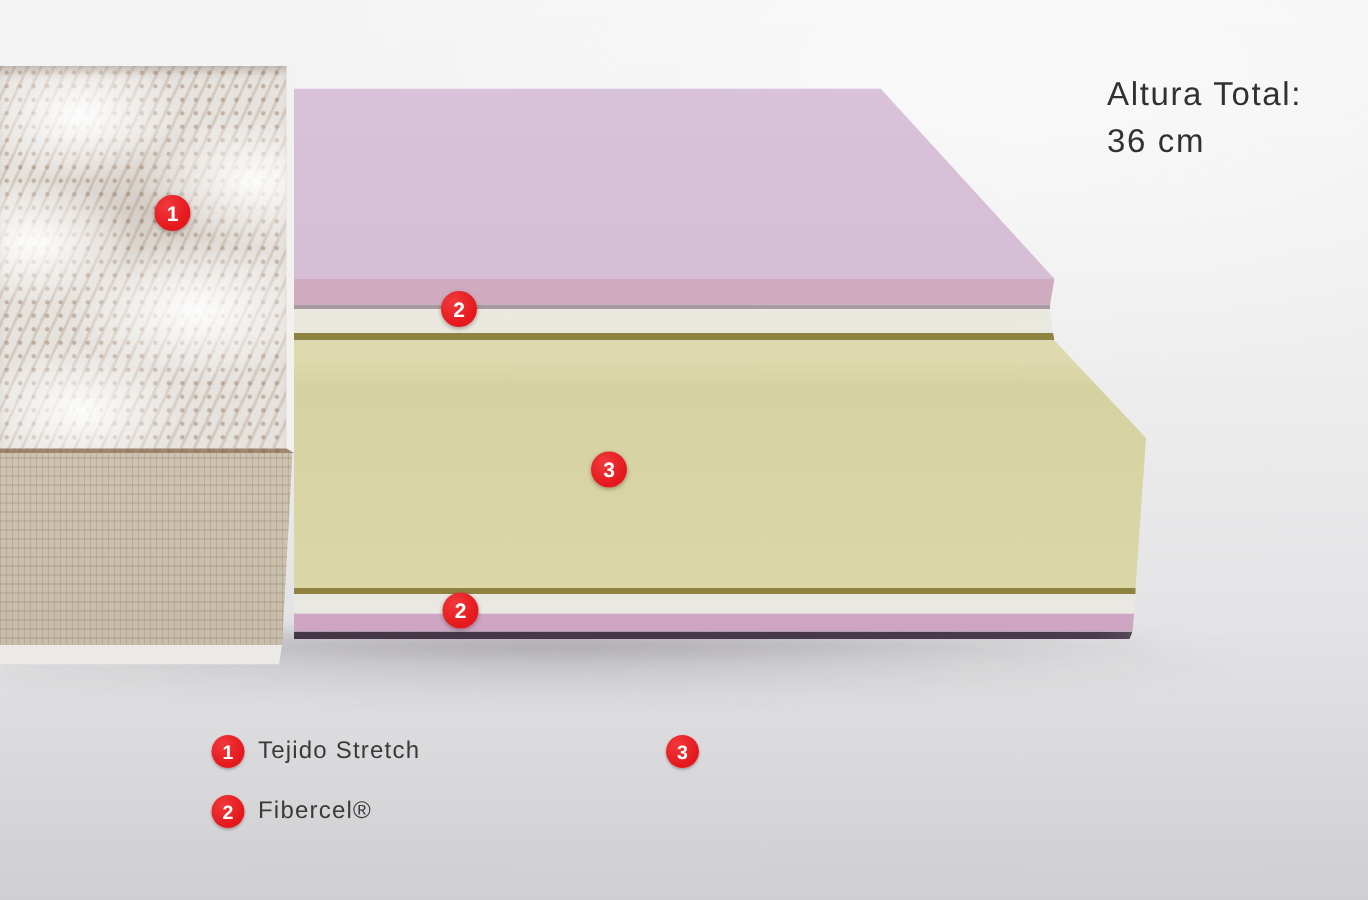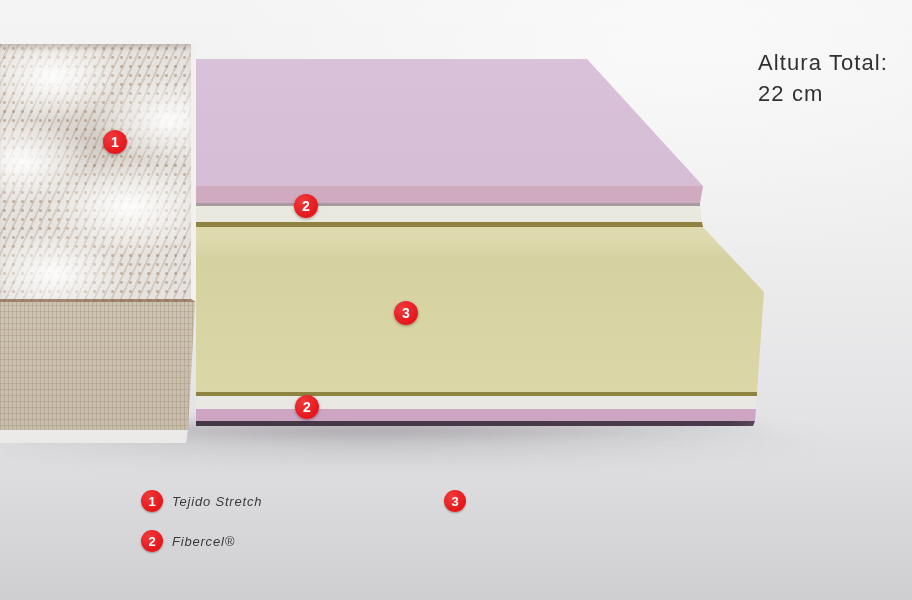--- a/index.html
+++ b/index.html
@@ -109,36 +109,36 @@
     box-shadow:0 1px 3px rgba(0,0,0,.35);
   }
   #callout-1{left:103px; top:130px;}
   #callout-2a{left:294px; top:194px;}
   #callout-3{left:394px; top:301px;}
   #callout-2b{left:295px; top:395px;}
 
   
   .total-height{
     position:absolute; left:738px; top:47px;
-    color:var(--text,#313131); font-size:22px; line-height:31px; letter-spacing:1.1px;margin-left:20px;
+    color:var(--text,#313131); font-size:22px; line-height:31px; letter-spacing:1.1px;
   }
 
   
   .legend-item{position:absolute; display:flex; align-items:center; gap:9px;}
   #legend-1{left:141px; top:490px;}
   #legend-2{left:141px; top:530px;}
   #legend-3{left:444px; top:490px;}
   .legend-badge{
     width:22px; height:22px; border-radius:50%; flex:0 0 auto;
     background:radial-gradient(circle at 35% 30%, #f0393c, var(--badge,#e5191d) 65%);
     color:#fff; font-weight:bold; font-size:13px;
     display:flex; align-items:center; justify-content:center;
     box-shadow:0 1px 2px rgba(0,0,0,.3);
   }
-  .legend-label{color:#3a3a3a; font-size:13px; letter-spacing:.8px; white-space:nowrap;font-style:italic;}
+  .legend-label{color:#3a3a3a; font-size:16px; letter-spacing:.8px; white-space:nowrap;}
 </style>
 </head>
 <body>
 
 <div id="canvas">
 
   <div class="mattress-shadow2"></div>
   <div class="mattress-shadow"></div>
 
   <div class="shape layer-pink-top-face"></div>
@@ -156,21 +156,21 @@
   <div class="shape fabric-side"></div>
   <div class="shape base-strip"></div>
 
   <div class="callout" id="callout-1">1</div>
   <div class="callout" id="callout-2a">2</div>
   <div class="callout" id="callout-3">3</div>
   <div class="callout" id="callout-2b">2</div>
 
   <div class="total-height">
     <div>Altura Total:</div>
-    <div>22 cm</div>
+    <div>36 cm</div>
   </div>
 
   <div class="legend-item" id="legend-1">
     <span class="legend-badge">1</span>
     <span class="legend-label">Tejido Stretch</span>
   </div>
   <div class="legend-item" id="legend-2">
     <span class="legend-badge">2</span>
     <span class="legend-label">Fibercel®</span>
   </div>

